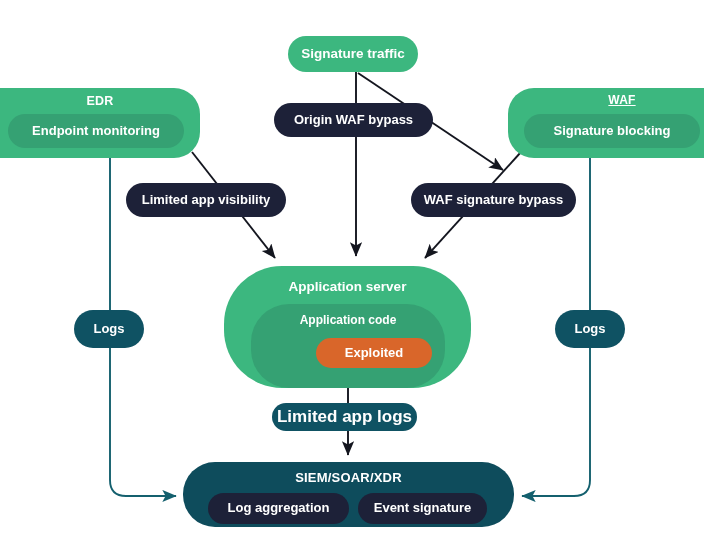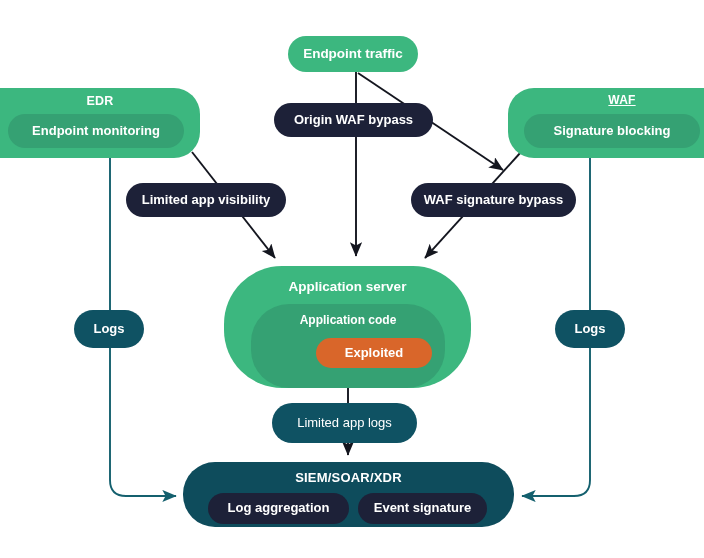--- a/index.html
+++ b/index.html
@@ -133,22 +133,22 @@
   
   #logs-left {
     left: 74px; top: 310px; width: 70px; height: 38px;
     font-size: 13px; font-weight: 700;
   }
   #logs-right {
     left: 555px; top: 310px; width: 70px; height: 38px;
     font-size: 13px; font-weight: 700;
   }
   #limited-app-logs {
-    left: 272px; top: 403px; width: 145px; height: 40px;
-    font-size: 13px; font-weight: 400;
+    left: 272px; top: 403px; width: 145px; height: 28px;
+    font-size: 17px; font-weight: 700;
   }
 
   
   #siem-group {
     left: 183px; top: 462px; width: 331px; height: 65px;
     border-radius: 32px;
     flex-direction: column; justify-content: flex-start;
     padding-top: 9px;
   }
   #siem-title { font-size: 13px; font-weight: 700; letter-spacing: .2px; }
@@ -189,21 +189,21 @@
     <path d="M 521,152 L 425,258" stroke="#14161f" stroke-width="1.9" fill="none" marker-end="url(#arrowDark)"></path>
 
     <path d="M 348,388 L 348,455" stroke="#14161f" stroke-width="1.9" fill="none" marker-end="url(#arrowDark)"></path>
 
     <path d="M 110,150 L 110,480 Q 110,496 126,496 L 176,496" stroke="#14606e" stroke-width="1.9" fill="none" marker-end="url(#arrowTeal)"></path>
 
     <path d="M 590,150 L 590,480 Q 590,496 574,496 L 522,496" stroke="#14606e" stroke-width="1.9" fill="none" marker-end="url(#arrowTeal)"></path>
   </svg>
 
   <div class="node pill green-outer" id="internet-traffic">
-    <span>Endpoint traffic</span>
+    <span>Signature traffic</span>
   </div>
 
   <div class="node green-outer" id="edr-group">
     <span id="edr-title">EDR</span>
     <div id="edr-sub" class="green-inner">
       <span>Endpoint monitoring</span>
     </div>
   </div>
 
   <div class="node green-outer" id="waf-group">

